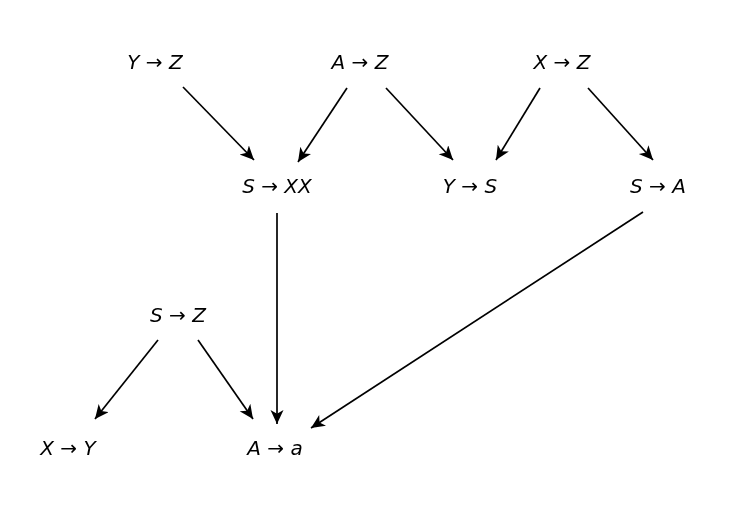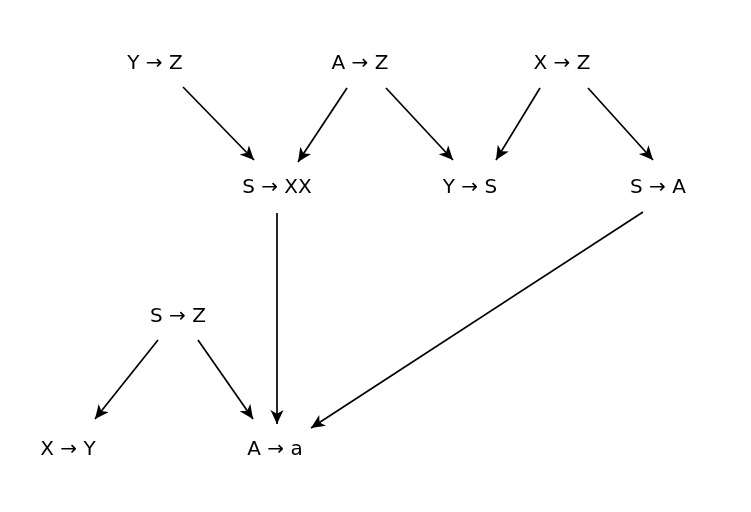--- a/index.html
+++ b/index.html
@@ -7,20 +7,21 @@
     padding: 0;
     background: #ffffff;
     width: 751px;
     height: 512px;
     overflow: hidden;
   }
   .diagram-wrap {
     width: 751px;
     height: 475px;
     position: relative;
+    font-style: italic;
   }
   svg {
     display: block;
   }
   .node-label {
     font-family: "DejaVu Sans", "Liberation Sans", sans-serif;
     font-size: 20px;
   }
 </style>
 </head>

